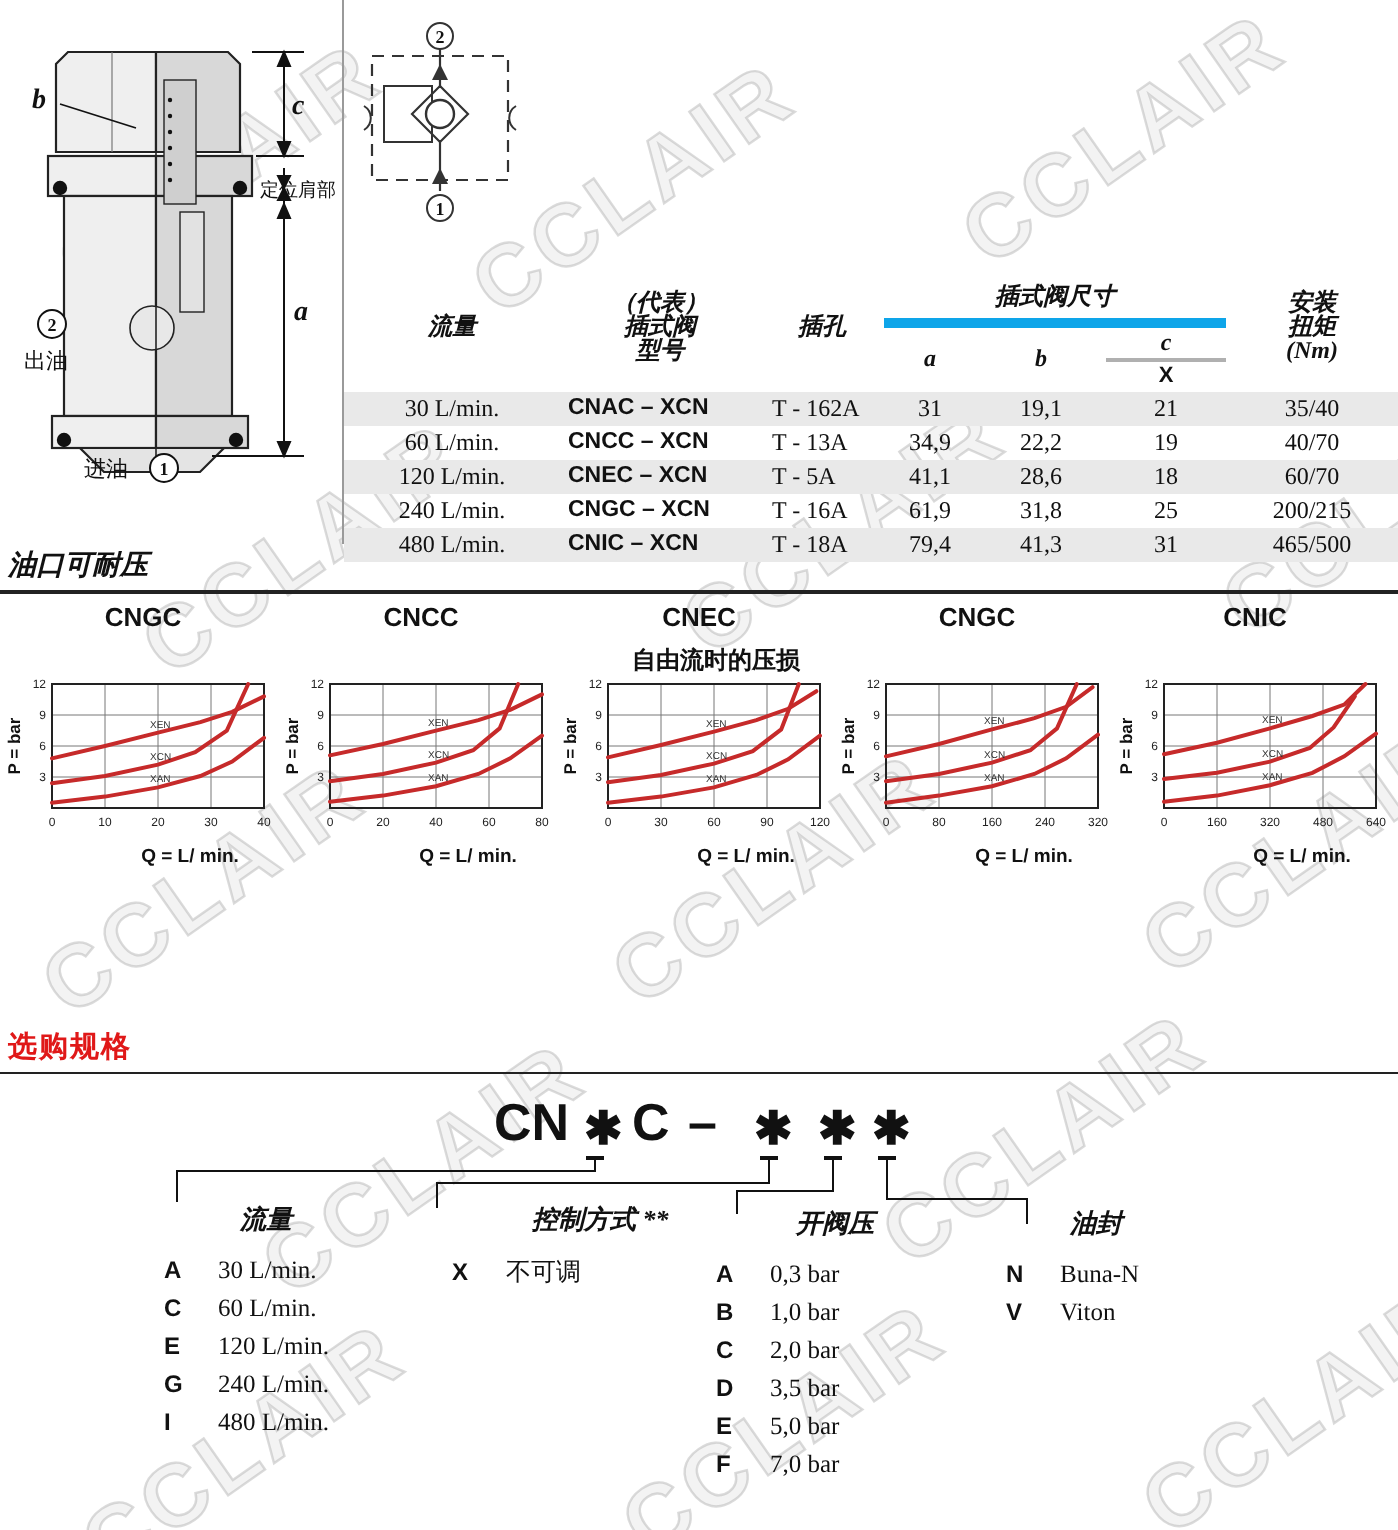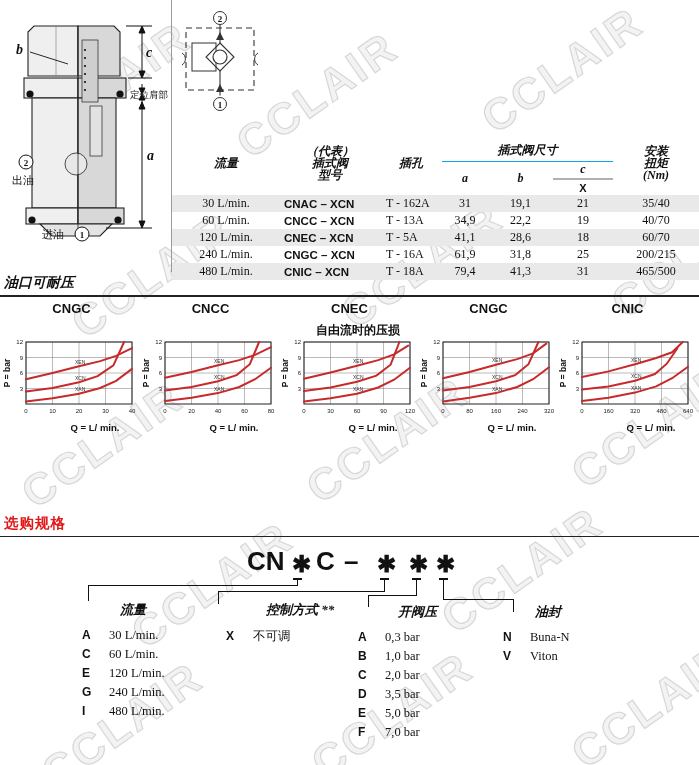--- a/index.html
+++ b/index.html
@@ -9,21 +9,21 @@
   .wm{position:absolute;font:bold 44px "Liberation Sans",sans-serif;letter-spacing:3px;
       color:rgba(180,180,180,0.16);-webkit-text-stroke:1.2px rgba(170,170,170,0.42);
       transform:rotate(-35deg);white-space:nowrap;pointer-events:none;}
   #vdivider{position:absolute;left:171px;top:0;width:1px;height:272px;background:#9a9a9a;}
   
   #spec{position:absolute;left:172px;top:131px;width:527px;border-collapse:collapse;table-layout:fixed;}
   #spec th{font:italic bold 12px "Liberation Serif",serif;padding:0;text-align:center;}
   #spec tr.h1{height:30px;} #spec tr.h2{height:18px;} #spec tr.h3{height:16px;}
   #spec .h-mid{vertical-align:middle;}
   #spec .pre{white-space:pre-line;line-height:12px;}
-  #spec .h-dims{vertical-align:bottom;border-bottom:1px solid #0ea5e9;padding-bottom:2px;}
+  #spec .h-dims{vertical-align:bottom;border-bottom:5px solid #0ea5e9;padding-bottom:2px;}
   #spec .h-c{border-bottom:2px solid #b0b0b0;}
   #spec .h-x{font:bold 11px "Liberation Sans",sans-serif;font-style:normal;}
   #spec td{font:12px "Liberation Serif",serif;height:15px;padding:1px 0;text-align:center;}
   #spec tr.shade{background:#e9e9e9;}
   #spec td.c-model{font:bold 11.5px "Liberation Sans",sans-serif;text-align:left;padding-left:4px;}
   #spec td.c-cavity{text-align:left;padding-left:6px;}
   
   #perf-heading{position:absolute;left:4px;top:274px;font:italic bold 14px "Liberation Serif",serif;}
   #perf-rule{position:absolute;left:0;top:295px;width:699px;height:2px;background:#222;}
   #charts{position:absolute;left:2px;top:301px;display:flex;}

